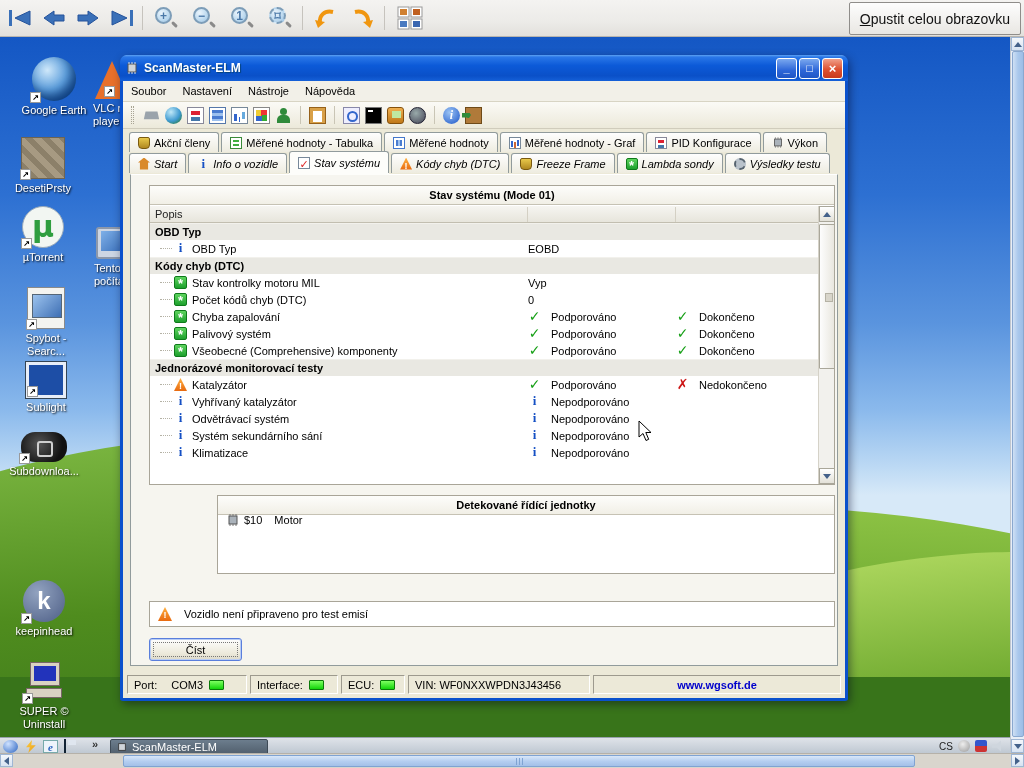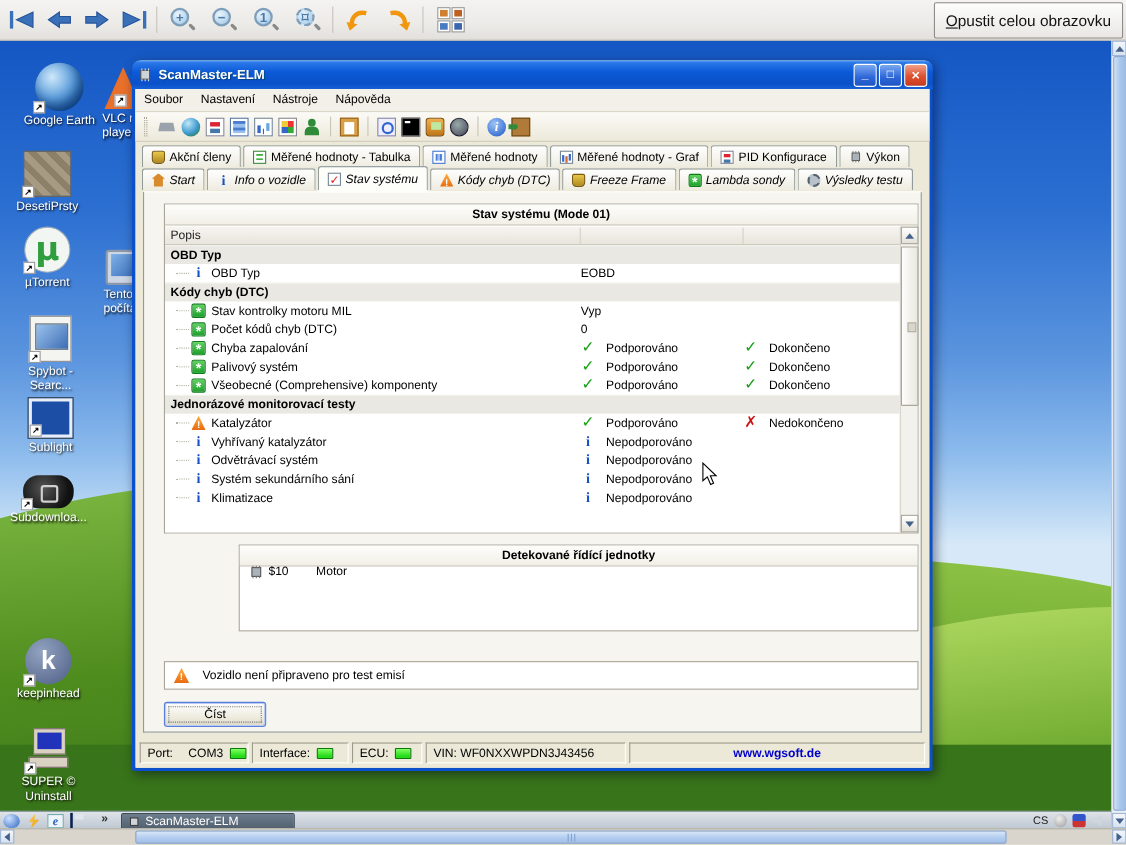--- a/index.html
+++ b/index.html
@@ -647,38 +647,38 @@
               <g stroke="#777">
                 <line x1="4" y1="0" x2="4" y2="2"></line>
                 <line x1="7" y1="0" x2="7" y2="2"></line>
                 <line x1="10" y1="0" x2="10" y2="2"></line>
                 <line x1="4" y1="10" x2="4" y2="12"></line>
                 <line x1="7" y1="10" x2="7" y2="12"></line>
                 <line x1="10" y1="10" x2="10" y2="12"></line>
               </g>
             </svg>
           <span>$10</span>
-          <span style="margin-left:21px">Motor</span>
+          <span style="margin-left:8px">Motor</span>
         </div>
       </div>
 
       <div class="panel" id="ready-msg">
         <div class="inner">
           <span class="ric iwarn" style="width:14px;height:14px"></span>
           <span>Vozidlo není připraveno pro test emisí</span>
         </div>
       </div>
 
       <button id="read-btn">
           <span class="foc">Číst</span>
         </button>
     </div>
 
     <div id="statusbar">
-      <div class="sb-panel" style="width:99px">
+      <div class="sb-panel" style="width:120px">
         <span>Port:</span>
         <span style="margin-left:8px">COM3</span>
         <span class="led"></span>
       </div>
       <div class="sb-panel" style="width:88px">
         <span>Interface:</span>
         <span class="led"></span>
       </div>
       <div class="sb-panel" style="width:64px">
         <span>ECU:</span>

